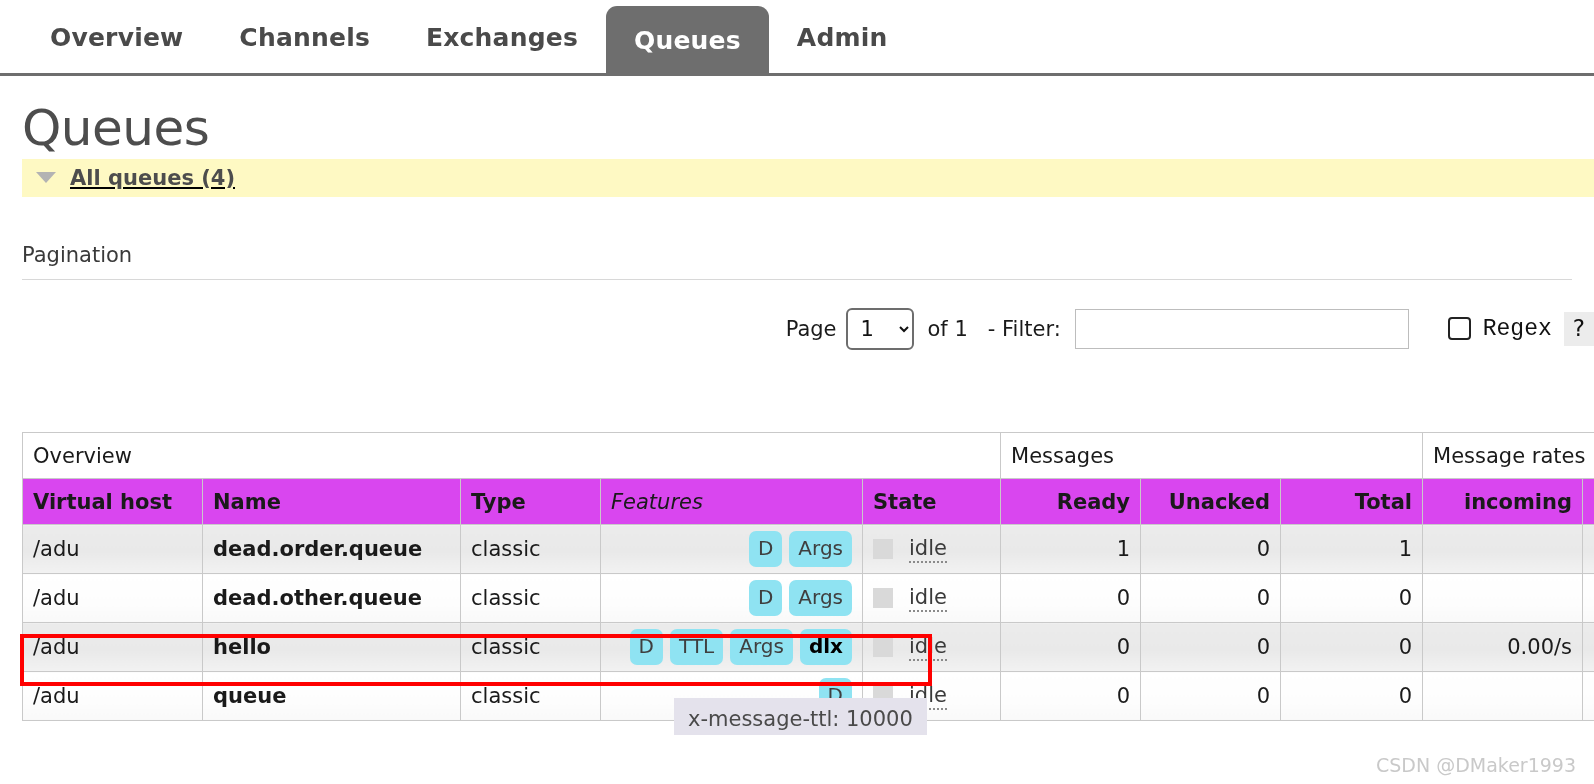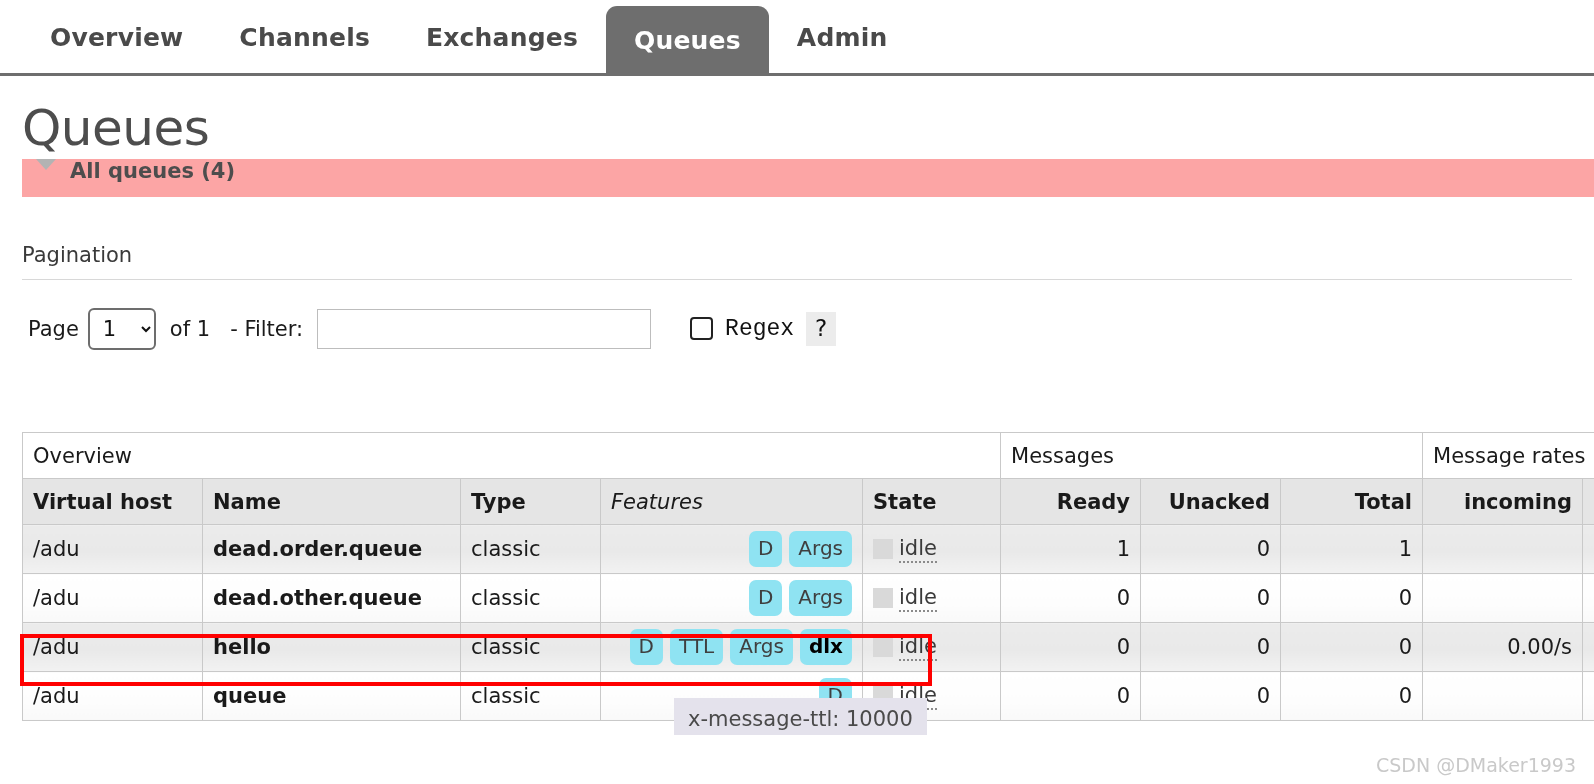--- a/index.html
+++ b/index.html
@@ -43,26 +43,28 @@
   
   .page-title {
     font-size: 50px;
     font-weight: normal;
     color: #4d4d4d;
     margin: 26px 0 0 22px;
     line-height: 1.05;
     letter-spacing: -.5px;
   }
   .section-bar {
-    background: #fca5a5;
+    background: #fef9c3;
     margin: 4px 0 0 22px;
     height: 38px;
     display: flex;
+    align-items: center;
     padding-left: 14px;
     cursor: pointer;
+    text-decoration: underline;
   }
   .tri-down {
     width: 0; height: 0;
     border-left: 10px solid transparent;
     border-right: 10px solid transparent;
     border-top: 11px solid #b3b3b3;
     margin-right: 14px;
   }
   .section-bar-label {
     font-size: 21px;
@@ -78,20 +80,21 @@
   }
   .hr {
     border-top: 1px solid #d8d8d8;
     margin: 12px 22px 0 22px;
   }
   .pagination-row {
     display: flex;
     align-items: center;
     margin: 28px 0 0 28px;
     gap: 0;
+    justify-content: flex-end;
   }
   .pg-label { font-size: 21px; color: #1a1a1a; margin-right: 9px; }
   .pg-select {
     font-family: "DejaVu Sans", "Liberation Sans", sans-serif;
     font-size: 21px;
     height: 42px;
     width: 68px;
     padding: 0 4px 0 9px;
     border: 2px solid #6d6d6d;
     border-radius: 6px;
@@ -153,21 +156,21 @@
     height: 46px;
     font-weight: normal;
     text-align: left;
     background: #ffffff;
     font-size: 21px;
   }
   .col-th {
     height: 46px;
     font-weight: bold;
     text-align: left;
-    background: #e5e5e5;
+    background: #d946ef;
     white-space: nowrap;
   }
   .col-th.plain { font-weight: normal; font-style: italic; }
   .col-th.num { text-align: right; }
   tr.row-odd td { background: linear-gradient(180deg,#ebebeb 0%, #e9e9e9 55%, #f2f2f2 100%); }
   tr.row-even td { background: linear-gradient(180deg,#ffffff 0%, #fdfdfd 60%, #f9f9f9 100%); }
   td.cell { height: 49px; }
   td.vhost { color: #222; }
   td.qname { font-weight: bold; color: #111; }
   td.qtype { color: #333; }
@@ -181,21 +184,21 @@
     color: #3f3f3f;
     border-radius: 7px;
     font-size: 20px;
     line-height: 1;
     padding: 7px 9px 9px 9px;
     margin-left: 7px;
     vertical-align: middle;
   }
   .badge.bold { font-weight: bold; color: #000; }
 
-  .state-inner { display: flex; align-items: center; gap: 6px; }
+  .state-inner { display: flex; align-items: center; gap: 16px; }
   .state-sq {
     width: 20px; height: 20px;
     background: #d9d9d9;
     display: inline-block;
     flex: 0 0 auto;
   }
   .state-text {
     color: #3a3a3a;
     font-size: 21px;
     border-bottom: 2px dotted #8a8a8a;

